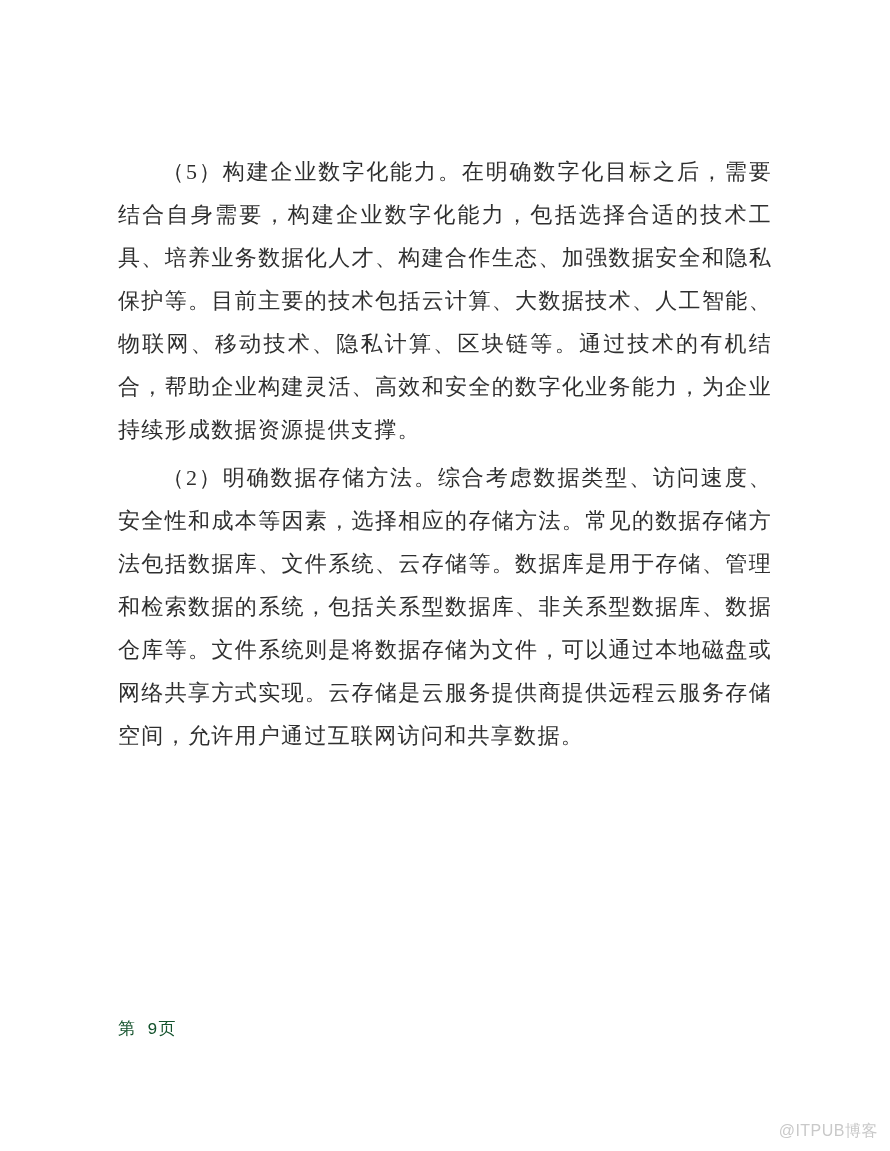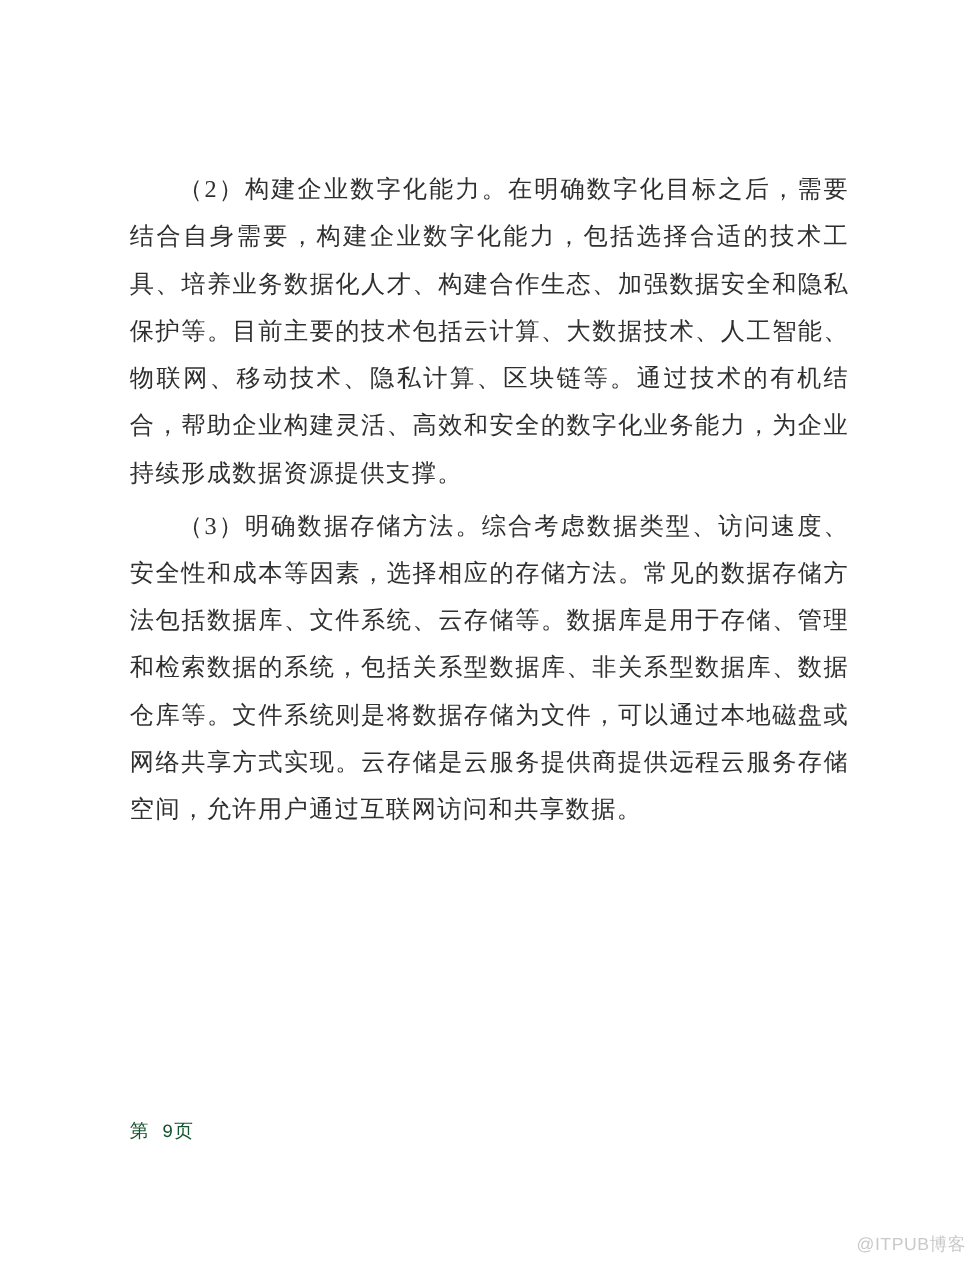--- a/index.html
+++ b/index.html
@@ -54,21 +54,21 @@
     font-family: "Liberation Sans", "DejaVu Sans", sans-serif;
     text-align: center;
   }
 </style>
 </head>
 <body>
 
 <div class="page">
 
   <div class="text-content">
-    <p class="para" style="color: rgb(47, 47, 47);">（2）构建企业数字化能力。在明确数字化目标之后，需要结合自身需要，构建企业数字化能力，包括选择合适的技术工具、培养业务数据化人才、构建合作生态、加强数据安全和隐私保护等。目前主要的技术包括云计算、大数据技术、人工智能、物联网、移动技术、隐私计算、区块链等。通过技术的有机结合，帮助企业构建灵活、高效和安全的数字化业务能力，为企业持续形成数据资源提供支撑。</p>
-    <p class="para" style="color: rgb(47, 47, 47);">（3）明确数据存储方法。综合考虑数据类型、访问速度、安全性和成本等因素，选择相应的存储方法。常见的数据存储方法包括数据库、文件系统、云存储等。数据库是用于存储、管理和检索数据的系统，包括关系型数据库、非关系型数据库、数据仓库等。文件系统则是将数据存储为文件，可以通过本地磁盘或网络共享方式实现。云存储是云服务提供商提供远程云服务存储空间，允许用户通过互联网访问和共享数据。</p>
+    <p class="para" style="color: rgb(47, 47, 47);">（5）构建企业数字化能力。在明确数字化目标之后，需要结合自身需要，构建企业数字化能力，包括选择合适的技术工具、培养业务数据化人才、构建合作生态、加强数据安全和隐私保护等。目前主要的技术包括云计算、大数据技术、人工智能、物联网、移动技术、隐私计算、区块链等。通过技术的有机结合，帮助企业构建灵活、高效和安全的数字化业务能力，为企业持续形成数据资源提供支撑。</p>
+    <p class="para" style="color: rgb(47, 47, 47);">（2）明确数据存储方法。综合考虑数据类型、访问速度、安全性和成本等因素，选择相应的存储方法。常见的数据存储方法包括数据库、文件系统、云存储等。数据库是用于存储、管理和检索数据的系统，包括关系型数据库、非关系型数据库、数据仓库等。文件系统则是将数据存储为文件，可以通过本地磁盘或网络共享方式实现。云存储是云服务提供商提供远程云服务存储空间，允许用户通过互联网访问和共享数据。</p>
   </div>
 
   <div class="page-footer">第 9页</div>
 
   <div class="watermark" style="color: rgb(201, 201, 201);">@ITPUB博客</div>
 
 </div>
 
 </body></html>

